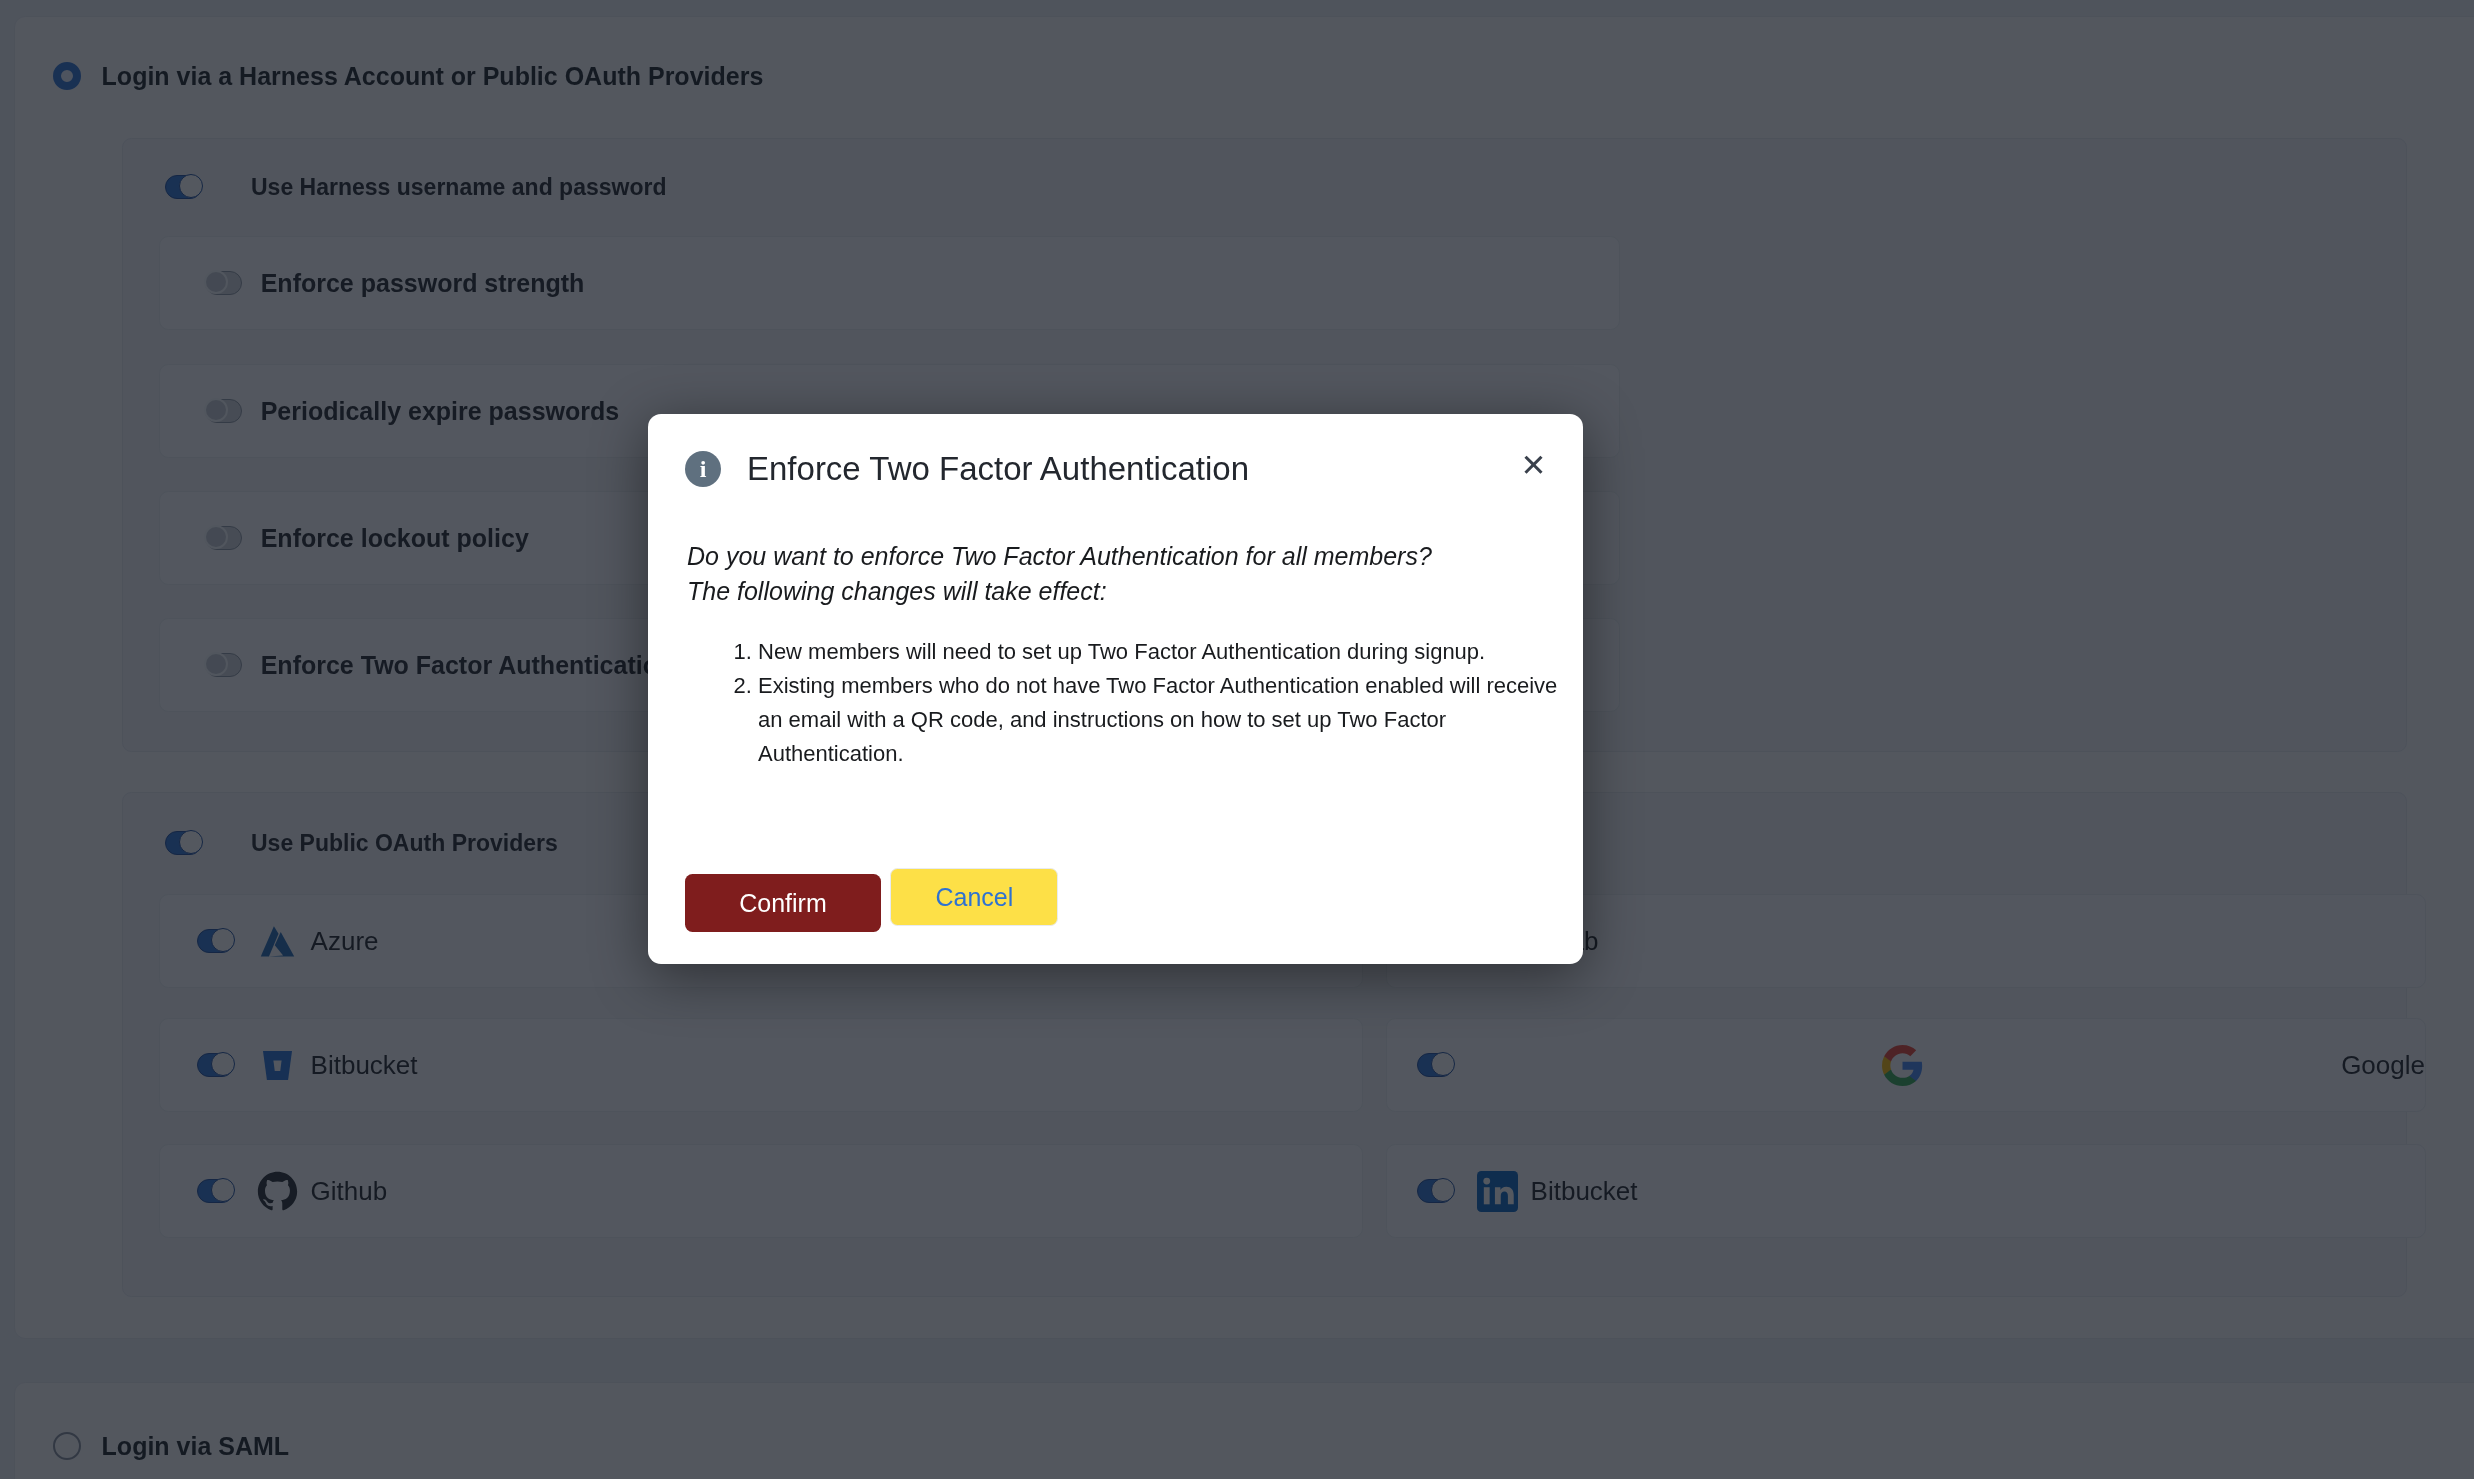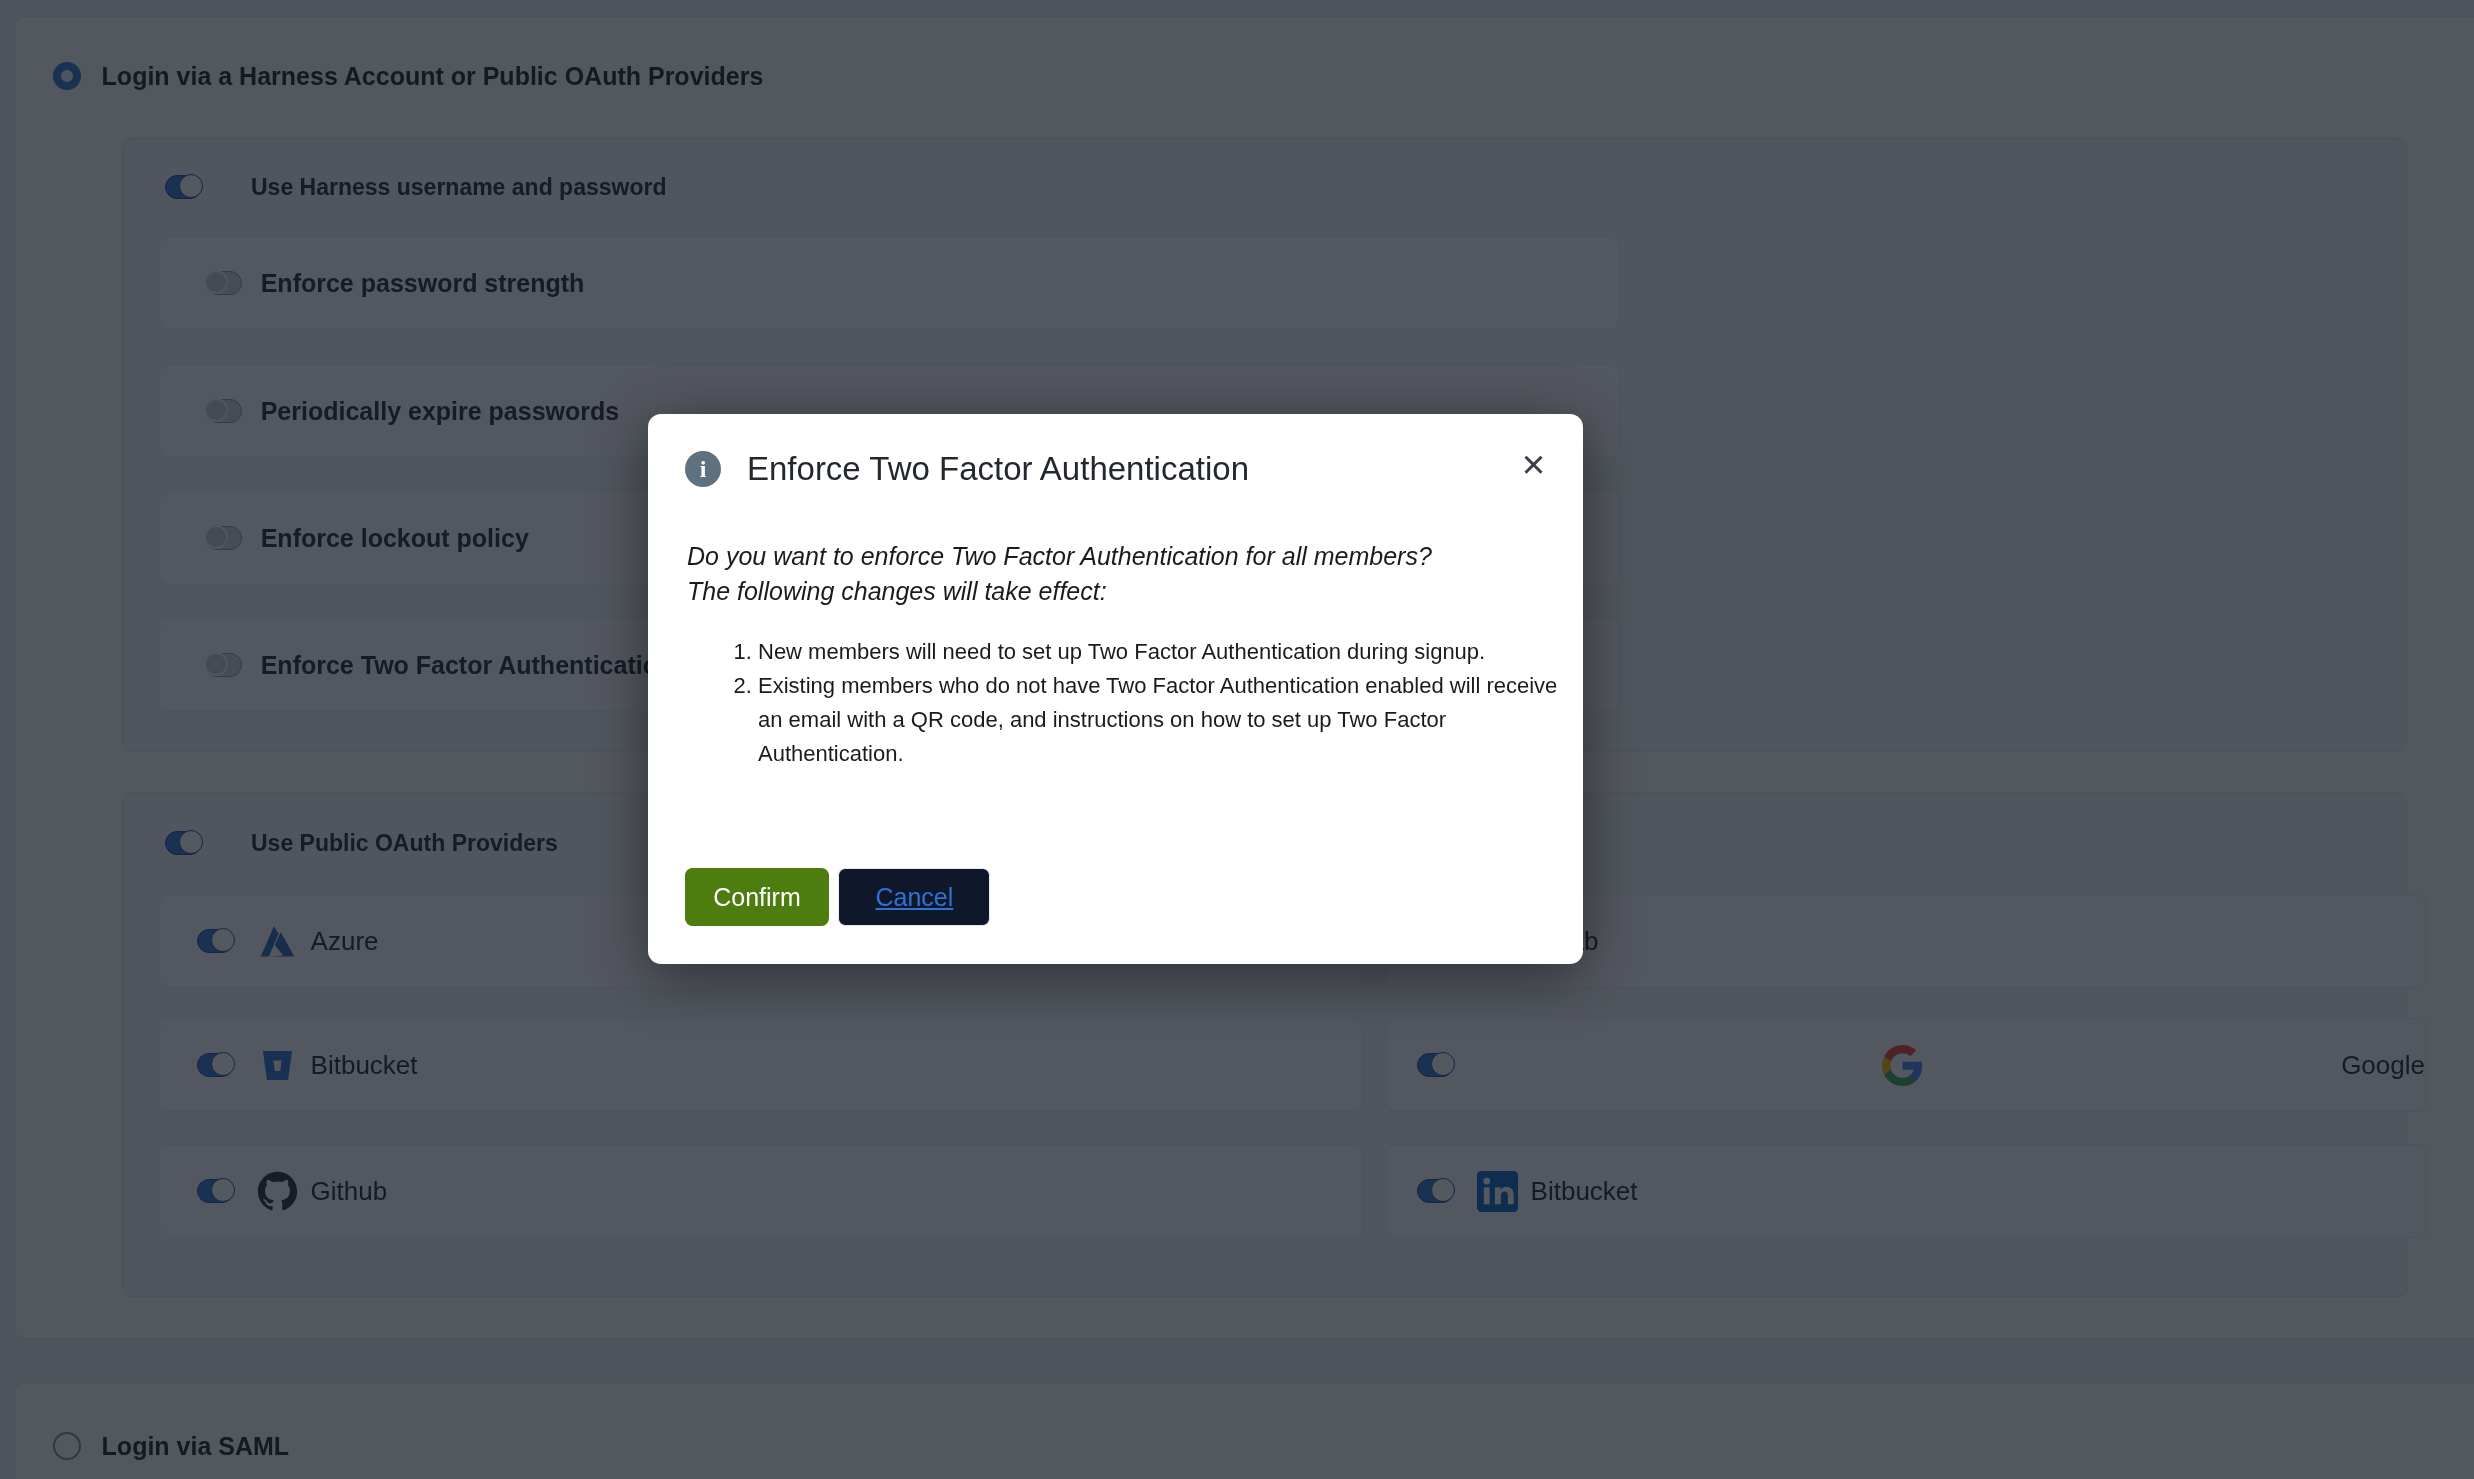--- a/index.html
+++ b/index.html
@@ -55,22 +55,22 @@
   #modal-close{position:absolute;right:28px;top:30px;width:43px;height:43px;display:flex;align-items:center;
                justify-content:center;font-size:31px;color:#3a414c;cursor:pointer;background:none;border:none;}
   #modal-intro{position:absolute;left:39px;top:125px;font-size:25px;line-height:35px;color:#191b1e;font-style:italic;}
   #modal-list{position:absolute;left:39px;top:221px;font-size:22px;line-height:34px;color:#191b1e;}
   #modal-list ol{margin:0;padding-left:71px;}
   #modal-list li{width:800px;}
   #modal-buttons{position:absolute;left:37px;top:454px;display:flex;gap:9.4px;}
   .btn{height:58px;border-radius:7.5px;font-size:25px;font-weight:500;border:none;cursor:pointer;
        display:flex;align-items:center;justify-content:center;box-sizing:border-box;
        font-family:"Liberation Sans","DejaVu Sans",sans-serif;}
-  #confirm-btn{width:144px;background:#4d7c0f;color:#ffffff;}
-  #cancel-btn{width:152px;background:#0f172a;border:1.9px solid #e8ebf1;color:#2e72d2;text-decoration:underline;}
+  #confirm-btn{width:196px;background:#7f1d1d;color:#ffffff;margin-top:6px;}
+  #cancel-btn{width:168px;background:#fde047;border:1.9px solid #e8ebf1;color:#2e72d2;}
 </style>
 </head>
 <body>
 
 <div id="app">
 
   <div id="main-card" class="card"></div>
   <div id="saml-card" class="card"></div>
 
   <div class="radio-row" style="left:53px;top:58px;">

